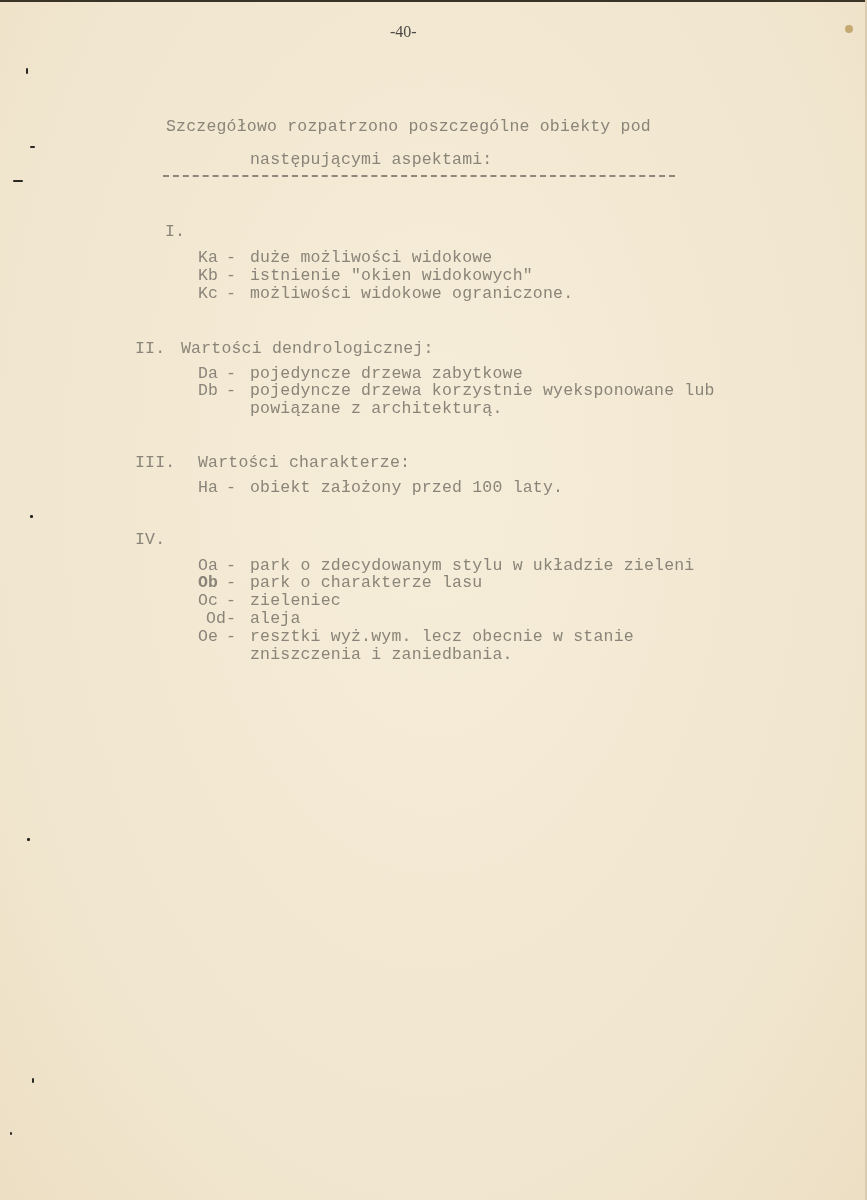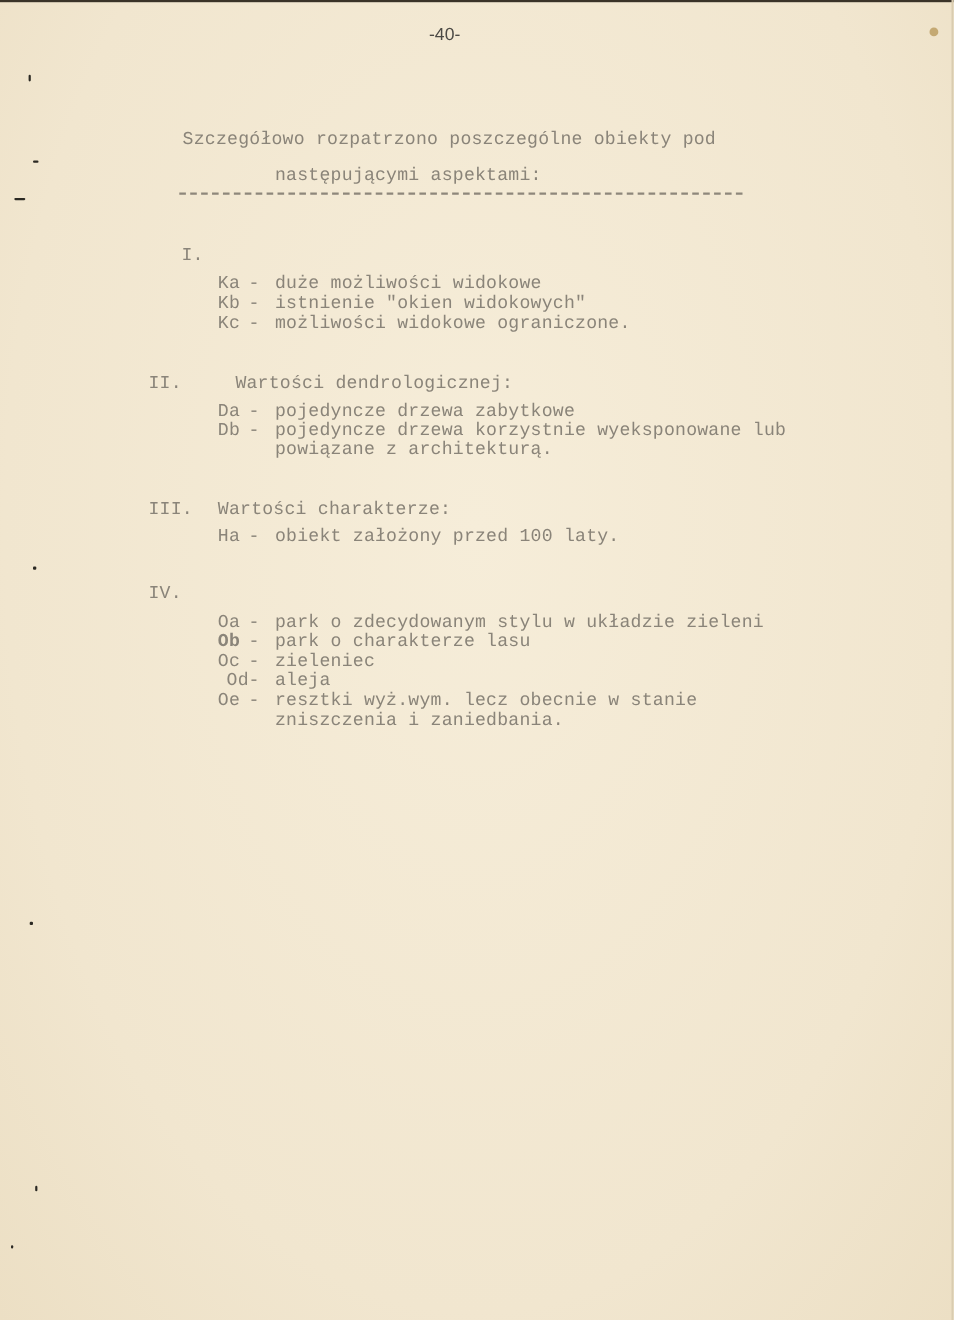--- a/index.html
+++ b/index.html
@@ -17,21 +17,21 @@
     .tt {
       position: absolute;
       font-family: "Liberation Mono", "DejaVu Sans Mono", monospace;
       font-size: 16.5px;
       color: #8a8479;
       white-space: pre;
       letter-spacing: 0.2px;
     }
     .pagenum {
       position: absolute; left: 390px; top: 23px;
-      font-family: Liberation Sans, sans-serif; font-size: 16px; color: #4c4a45;
+      font-family: Liberation Serif, serif; font-size: 16px; color: #4c4a45;
     }
     .rule {
       position: absolute; left: 163px; top: 175px; width: 512px; height: 0;
       border-top: 2px dashed #8e877b;
     }
     .mark { position:absolute; background:#2b2923; border-radius:1px; }
     .stain { position:absolute; width:8px; height:8px; border-radius:50%; background:#b99a5c; opacity:.8; }
   </style>
 </head>
 <body>
@@ -57,21 +57,21 @@
     <span class="tt" style="left:226px; top:266px;">-</span>
     <span class="tt" style="left:250px; top:266px;">istnienie "okien widokowych"</span>
   </div>
   <div>
     <span class="tt" style="left:198px; top:284px;">Kc</span>
     <span class="tt" style="left:226px; top:284px;">-</span>
     <span class="tt" style="left:250px; top:284px;">możliwości widokowe ograniczone.</span>
   </div>
 
   <div class="tt" style="left:135px; top:339px;">II.</div>
-  <div class="tt" style="left:214px; top:339px;">Wartości dendrologicznej:</div>
+  <div class="tt" style="left:181px; top:339px;">Wartości dendrologicznej:</div>
   <div>
     <span class="tt" style="left:198px; top:364px;">Da</span>
     <span class="tt" style="left:226px; top:364px;">-</span>
     <span class="tt" style="left:250px; top:364px;">pojedyncze drzewa zabytkowe</span>
   </div>
   <div>
     <span class="tt" style="left:198px; top:381px;">Db</span>
     <span class="tt" style="left:226px; top:381px;">-</span>
     <span class="tt" style="left:250px; top:381px;">pojedyncze drzewa korzystnie wyeksponowane lub</span>
     <span class="tt" style="left:250px; top:399px;">powiązane z architekturą.</span>

